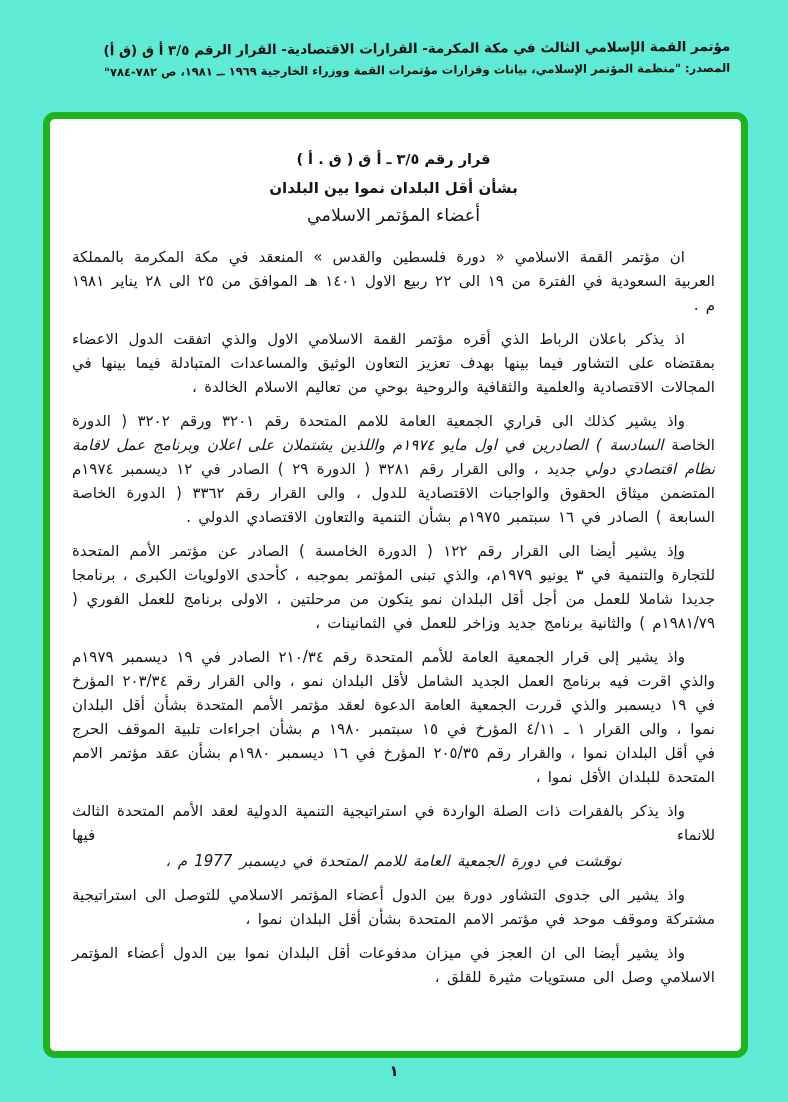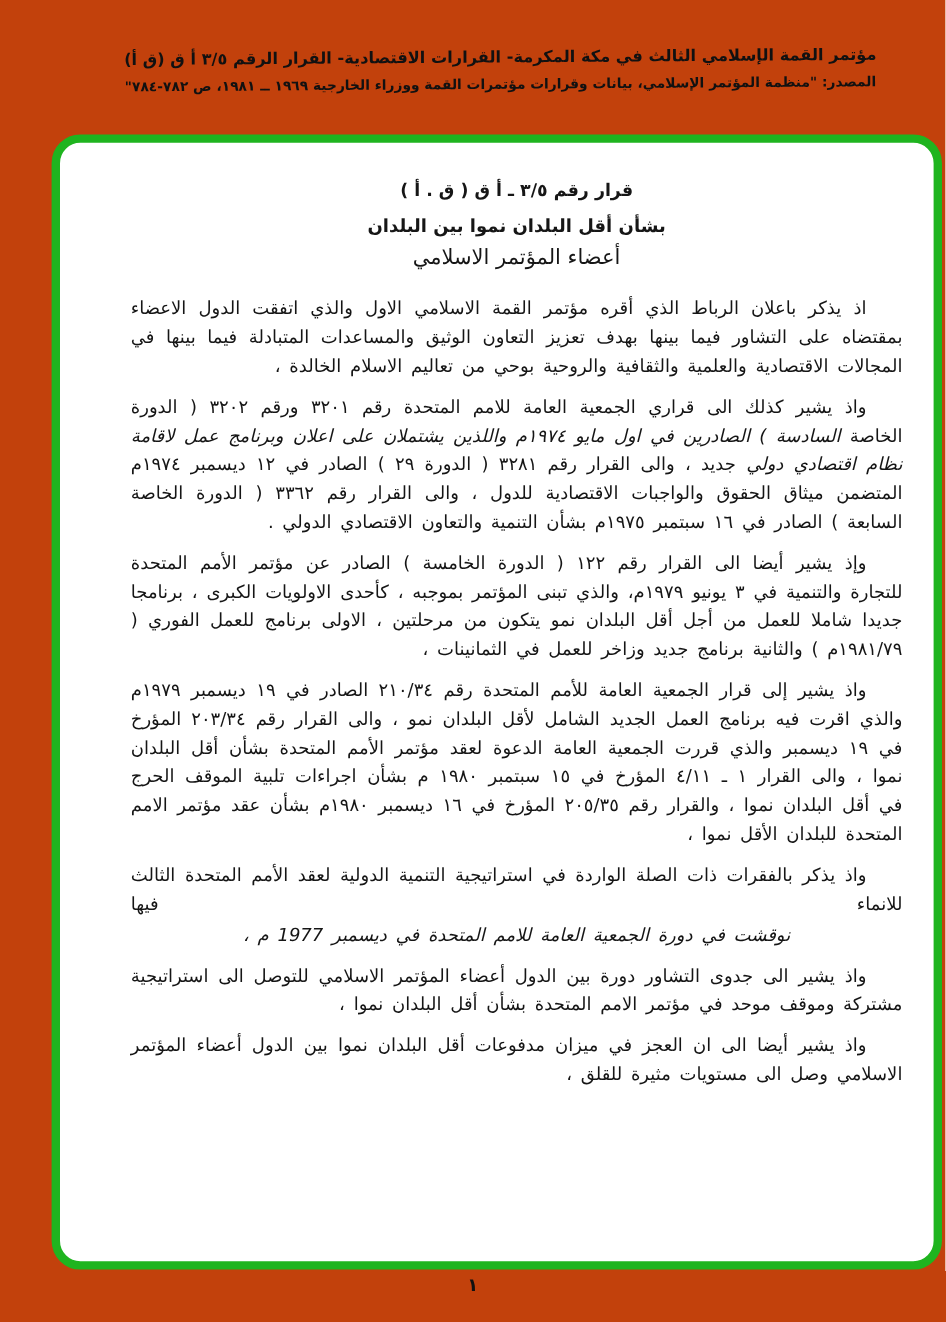--- a/index.html
+++ b/index.html
@@ -5,21 +5,21 @@
   html, body {
     margin: 0;
     padding: 0;
     background: #ffffff;
     font-family: "DejaVu Sans", sans-serif;
   }
   .page {
     position: relative;
     width: 788px;
     height: 1102px;
-    background: #c2410c;
+    background: #5eead4;
     overflow: hidden;
     direction: rtl;
   }
   
   .scan-header {
     position: absolute;
     top: 40px;
     left: 23px;
     width: 788px;
     text-align: center;
@@ -37,23 +37,22 @@
     margin-top: 7px;
   }
   
   .frame {
     position: absolute;
     left: 43px;
     top: 112px;
     width: 691px;
     height: 932px;
     border: 7px solid #84cc16;
-    border-radius: 24px;
+    border-radius: 12px;
     background: #ffffff;
-    padding-left: 37px;
   }
   .frame-inner {
     position: relative;
     padding: 26px 26px 10px 22px;
     color: #161616;
   }
   
   .doc-title-1 {
     text-align: center;
     font-size: 14.5px;
@@ -108,20 +107,21 @@
     <div class="line1">مؤتمر القمة الإسلامي الثالث في مكة المكرمة- القرارات الاقتصادية- القرار الرقم ٣/٥ أ ق (ق أ)</div>
     <div class="line2">المصدر: "منظمة المؤتمر الإسلامي، بيانات وقرارات مؤتمرات القمة ووزراء الخارجية ١٩٦٩ ــ ١٩٨١، ص ٧٨٢-٧٨٤"</div>
   </div>
 
   <div class="frame" style="border-color: rgb(31, 180, 31);">
     <div class="frame-inner">
       <div class="doc-title-1">قرار رقم ٣/٥ ـ أ ق ( ق . أ )</div>
       <div class="doc-title-2">بشأن أقل البلدان نموا بين البلدان</div>
       <div class="doc-title-3">أعضاء المؤتمر الاسلامي</div>
       <div class="doc-body" id="paragraphs">
+          <p class="doc-para"><span>ان مؤتمر القمة الاسلامي « دورة فلسطين والقدس » المنعقد في مكة المكرمة بالمملكة العربية السعودية في الفترة من ١٩ الى ٢٢ ربيع الاول ١٤٠١ هـ الموافق من ٢٥ الى ٢٨ يناير ١٩٨١ م .</span></p>
           <p class="doc-para"><span>اذ يذكر باعلان الرباط الذي أقره مؤتمر القمة الاسلامي الاول والذي اتفقت الدول الاعضاء بمقتضاه على التشاور فيما بينها بهدف تعزيز التعاون الوثيق والمساعدات المتبادلة فيما بينها في المجالات الاقتصادية والعلمية والثقافية والروحية بوحي من تعاليم الاسلام الخالدة ،</span></p>
           <p class="doc-para"><span>واذ يشير كذلك الى قراري الجمعية العامة للامم المتحدة رقم ٣٢٠١ ورقم ٣٢٠٢ ( الدورة الخاصة </span><span class="it">السادسة ) الصادرين في اول مايو ١٩٧٤م واللذين يشتملان على اعلان وبرنامج عمل لاقامة نظام اقتصادي دولي </span><span>جديد ، والى القرار رقم ٣٢٨١ ( الدورة ٢٩ ) الصادر في ١٢ ديسمبر ١٩٧٤م المتضمن ميثاق الحقوق والواجبات الاقتصادية للدول ، والى القرار رقم ٣٣٦٢ ( الدورة الخاصة السابعة ) الصادر في ١٦ سبتمبر ١٩٧٥م بشأن التنمية والتعاون الاقتصادي الدولي .</span></p>
           <p class="doc-para"><span>وإذ يشير أيضا الى القرار رقم ١٢٢ ( الدورة الخامسة ) الصادر عن مؤتمر الأمم المتحدة للتجارة والتنمية في ٣ يونيو ١٩٧٩م، والذي تبنى المؤتمر بموجبه ، كأحدى الاولويات الكبرى ، برنامجا جديدا شاملا للعمل من أجل أقل البلدان نمو يتكون من مرحلتين ، الاولى برنامج للعمل الفوري ( ١٩٨١/٧٩م ) والثانية برنامج جديد وزاخر للعمل في الثمانينات ،</span></p>
           <p class="doc-para"><span>واذ يشير إلى قرار الجمعية العامة للأمم المتحدة رقم ٢١٠/٣٤ الصادر في ١٩ ديسمبر ١٩٧٩م والذي اقرت فيه برنامج العمل الجديد الشامل لأقل البلدان نمو ، والى القرار رقم ٢٠٣/٣٤ المؤرخ في ١٩ ديسمبر والذي قررت الجمعية العامة الدعوة لعقد مؤتمر الأمم المتحدة بشأن أقل البلدان نموا ، والى القرار ١ ـ ٤/١١ المؤرخ في ١٥ سبتمبر ١٩٨٠ م بشأن اجراءات تلبية الموقف الحرج في أقل البلدان نموا ، والقرار رقم ٢٠٥/٣٥ المؤرخ في ١٦ ديسمبر ١٩٨٠م بشأن عقد مؤتمر الامم المتحدة للبلدان الأقل نموا ،</span></p>
           <p class="doc-para last-justify tight"><span>واذ يذكر بالفقرات ذات الصلة الواردة في استراتيجية التنمية الدولية لعقد الأمم المتحدة الثالث للانماء فيها</span></p>
           <p class="doc-para center no-indent"><span class="it">نوقشت في دورة الجمعية العامة للامم المتحدة في ديسمبر 1977 م ،</span></p>
           <p class="doc-para"><span>واذ يشير الى جدوى التشاور دورة بين الدول أعضاء المؤتمر الاسلامي للتوصل الى استراتيجية مشتركة وموقف موحد في مؤتمر الامم المتحدة بشأن أقل البلدان نموا ،</span></p>
           <p class="doc-para"><span>واذ يشير أيضا الى ان العجز في ميزان مدفوعات أقل البلدان نموا بين الدول أعضاء المؤتمر الاسلامي وصل الى مستويات مثيرة للقلق ،</span></p>
         </div>
     </div>

